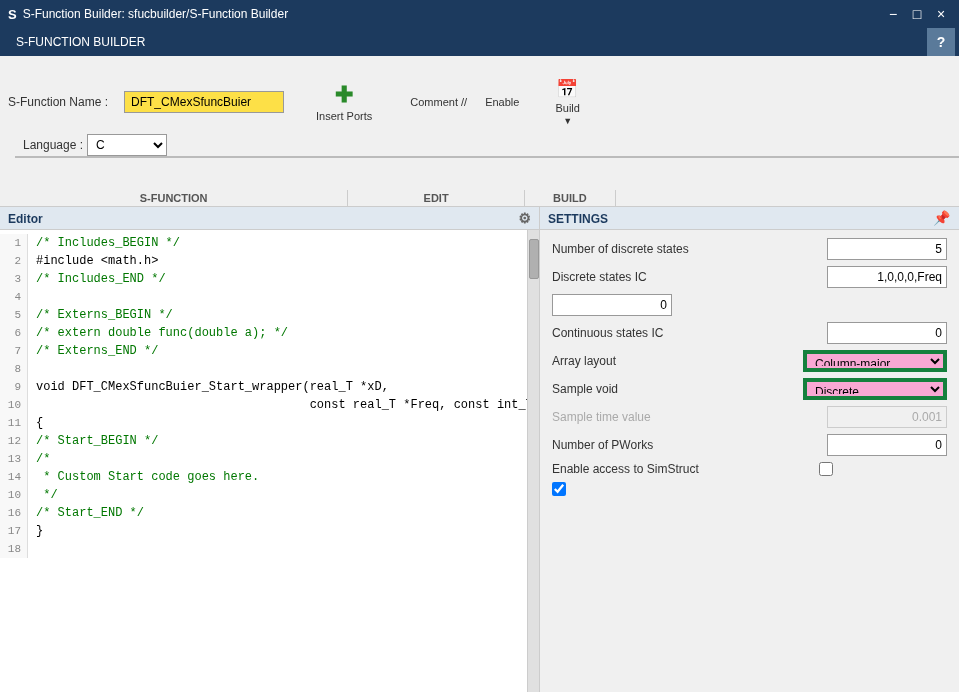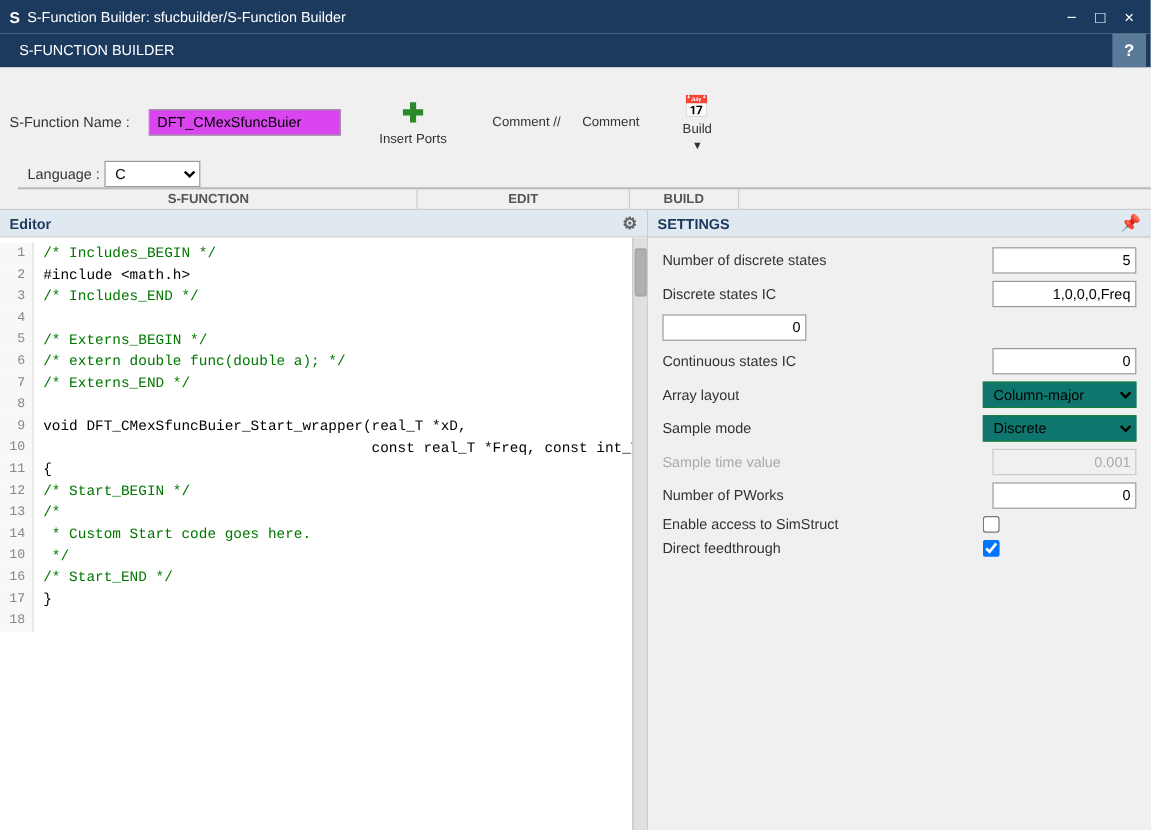--- a/index.html
+++ b/index.html
@@ -25,21 +25,21 @@
       background: #f0f0f0;
       margin-top: 12px;
     }
     .sfunc-label { font-size: 12px; color: #333; white-space: nowrap; }
     .sfunc-name-input {
       border: 1px solid #999;
       padding: 2px 6px;
       height: 22px;
       font-size: 12px;
       width: 160px;
-      background: #d946ef;
+      background: #fde047;
     }
     .lang-select {
       border: 1px solid #999;
       padding: 2px 4px;
       height: 22px;
       font-size: 12px;
       width: 80px;
       background: white;
     }
     .toolbar-btn {
@@ -55,20 +55,21 @@
       gap: 2px;
     }
 
     .section-labels {
       display: flex;
       background: #f0f0f0;
       border-bottom: 1px solid #ccc;
       font-size: 11px;
       color: #555;
       font-weight: bold;
+      margin-top: 32px;
     }
     .section-label-item {
       flex: 1;
       text-align: center;
       padding: 2px;
       border-right: 1px solid #ccc;
     }
     .section-label-item:last-child { border-right: none; }
 
     .main-content {
@@ -166,26 +167,26 @@
       font-size: 12px;
       height: 22px;
       background: white;
     }
     .setting-input.disabled {
       background: #f0f0f0;
       color: #aaa;
       border-color: #ccc;
     }
     .setting-select {
-      width: 128px;
-      border: 1px solid #15803d;
+      width: 144px;
+      border: 4px solid #15803d;
       padding: 2px 4px;
       font-size: 12px;
       height: 22px;
-      background: #0f766e;
+      background: #f9a8d4;
     }
     .checkbox-cell {
       width: 128px;
       display: flex;
       align-items: center;
     }
     input[type=checkbox] { width: 14px; height: 14px; cursor: pointer; }
 
     .vertical-scrollbar {
       width: 12px;
@@ -259,21 +260,21 @@
     <button class="toolbar-btn" style="flex-direction:column; padding:2px 8px;">
       <span class="icon-plus">✚</span>
       <span>Insert Ports</span>
     </button>
   </div>
   <div style="display:flex; align-items:center; gap:6px;">
     <button class="toolbar-btn">
       <span>Comment //</span>
     </button>
     <button class="toolbar-btn">
-      <span>Comment</span>
+      <span>Enable</span>
     </button>
   </div>
   <button class="toolbar-btn" style="margin-left:8px; flex-direction:column;">
     <span class="icon-calendar">📅</span>
     <span>Build</span>
     <span style="font-size:9px;">▼</span>
   </button>
 </div>
 <div style="display:flex; align-items:center; background:#f0f0f0; border-bottom:2px solid #bbb;margin-left:15px;">
   <span style="padding-left:8px; font-size:12px; color:#333; white-space:nowrap; width:72px;">Language :</span>
@@ -408,21 +409,21 @@
 
       <div class="setting-row">
         <span class="setting-label">Array layout</span>
         <select class="setting-select">
           <option>Column-major</option>
           <option>Row-major</option>
         </select>
       </div>
 
       <div class="setting-row">
-        <span class="setting-label">Sample mode</span>
+        <span class="setting-label">Sample void</span>
         <select class="setting-select">
           <option>Discrete</option>
           <option>Continuous</option>
           <option>Inherited</option>
         </select>
       </div>
 
       <div class="setting-row">
         <span class="setting-label disabled">Sample time value</span>
         <input type="text" class="setting-input disabled" value="0.001" disabled="" style="">
@@ -434,20 +435,19 @@
       </div>
 
       <div class="setting-row">
         <span class="setting-label">Enable access to SimStruct</span>
         <div class="checkbox-cell">
           <input type="checkbox" style="">
         </div>
       </div>
 
       <div class="setting-row">
-        <span class="setting-label">Direct feedthrough</span>
         <div class="checkbox-cell">
           <input type="checkbox" checked="" style="">
         </div>
       </div>
     </div>
   </div>
 </div>
 
 </body></html>

